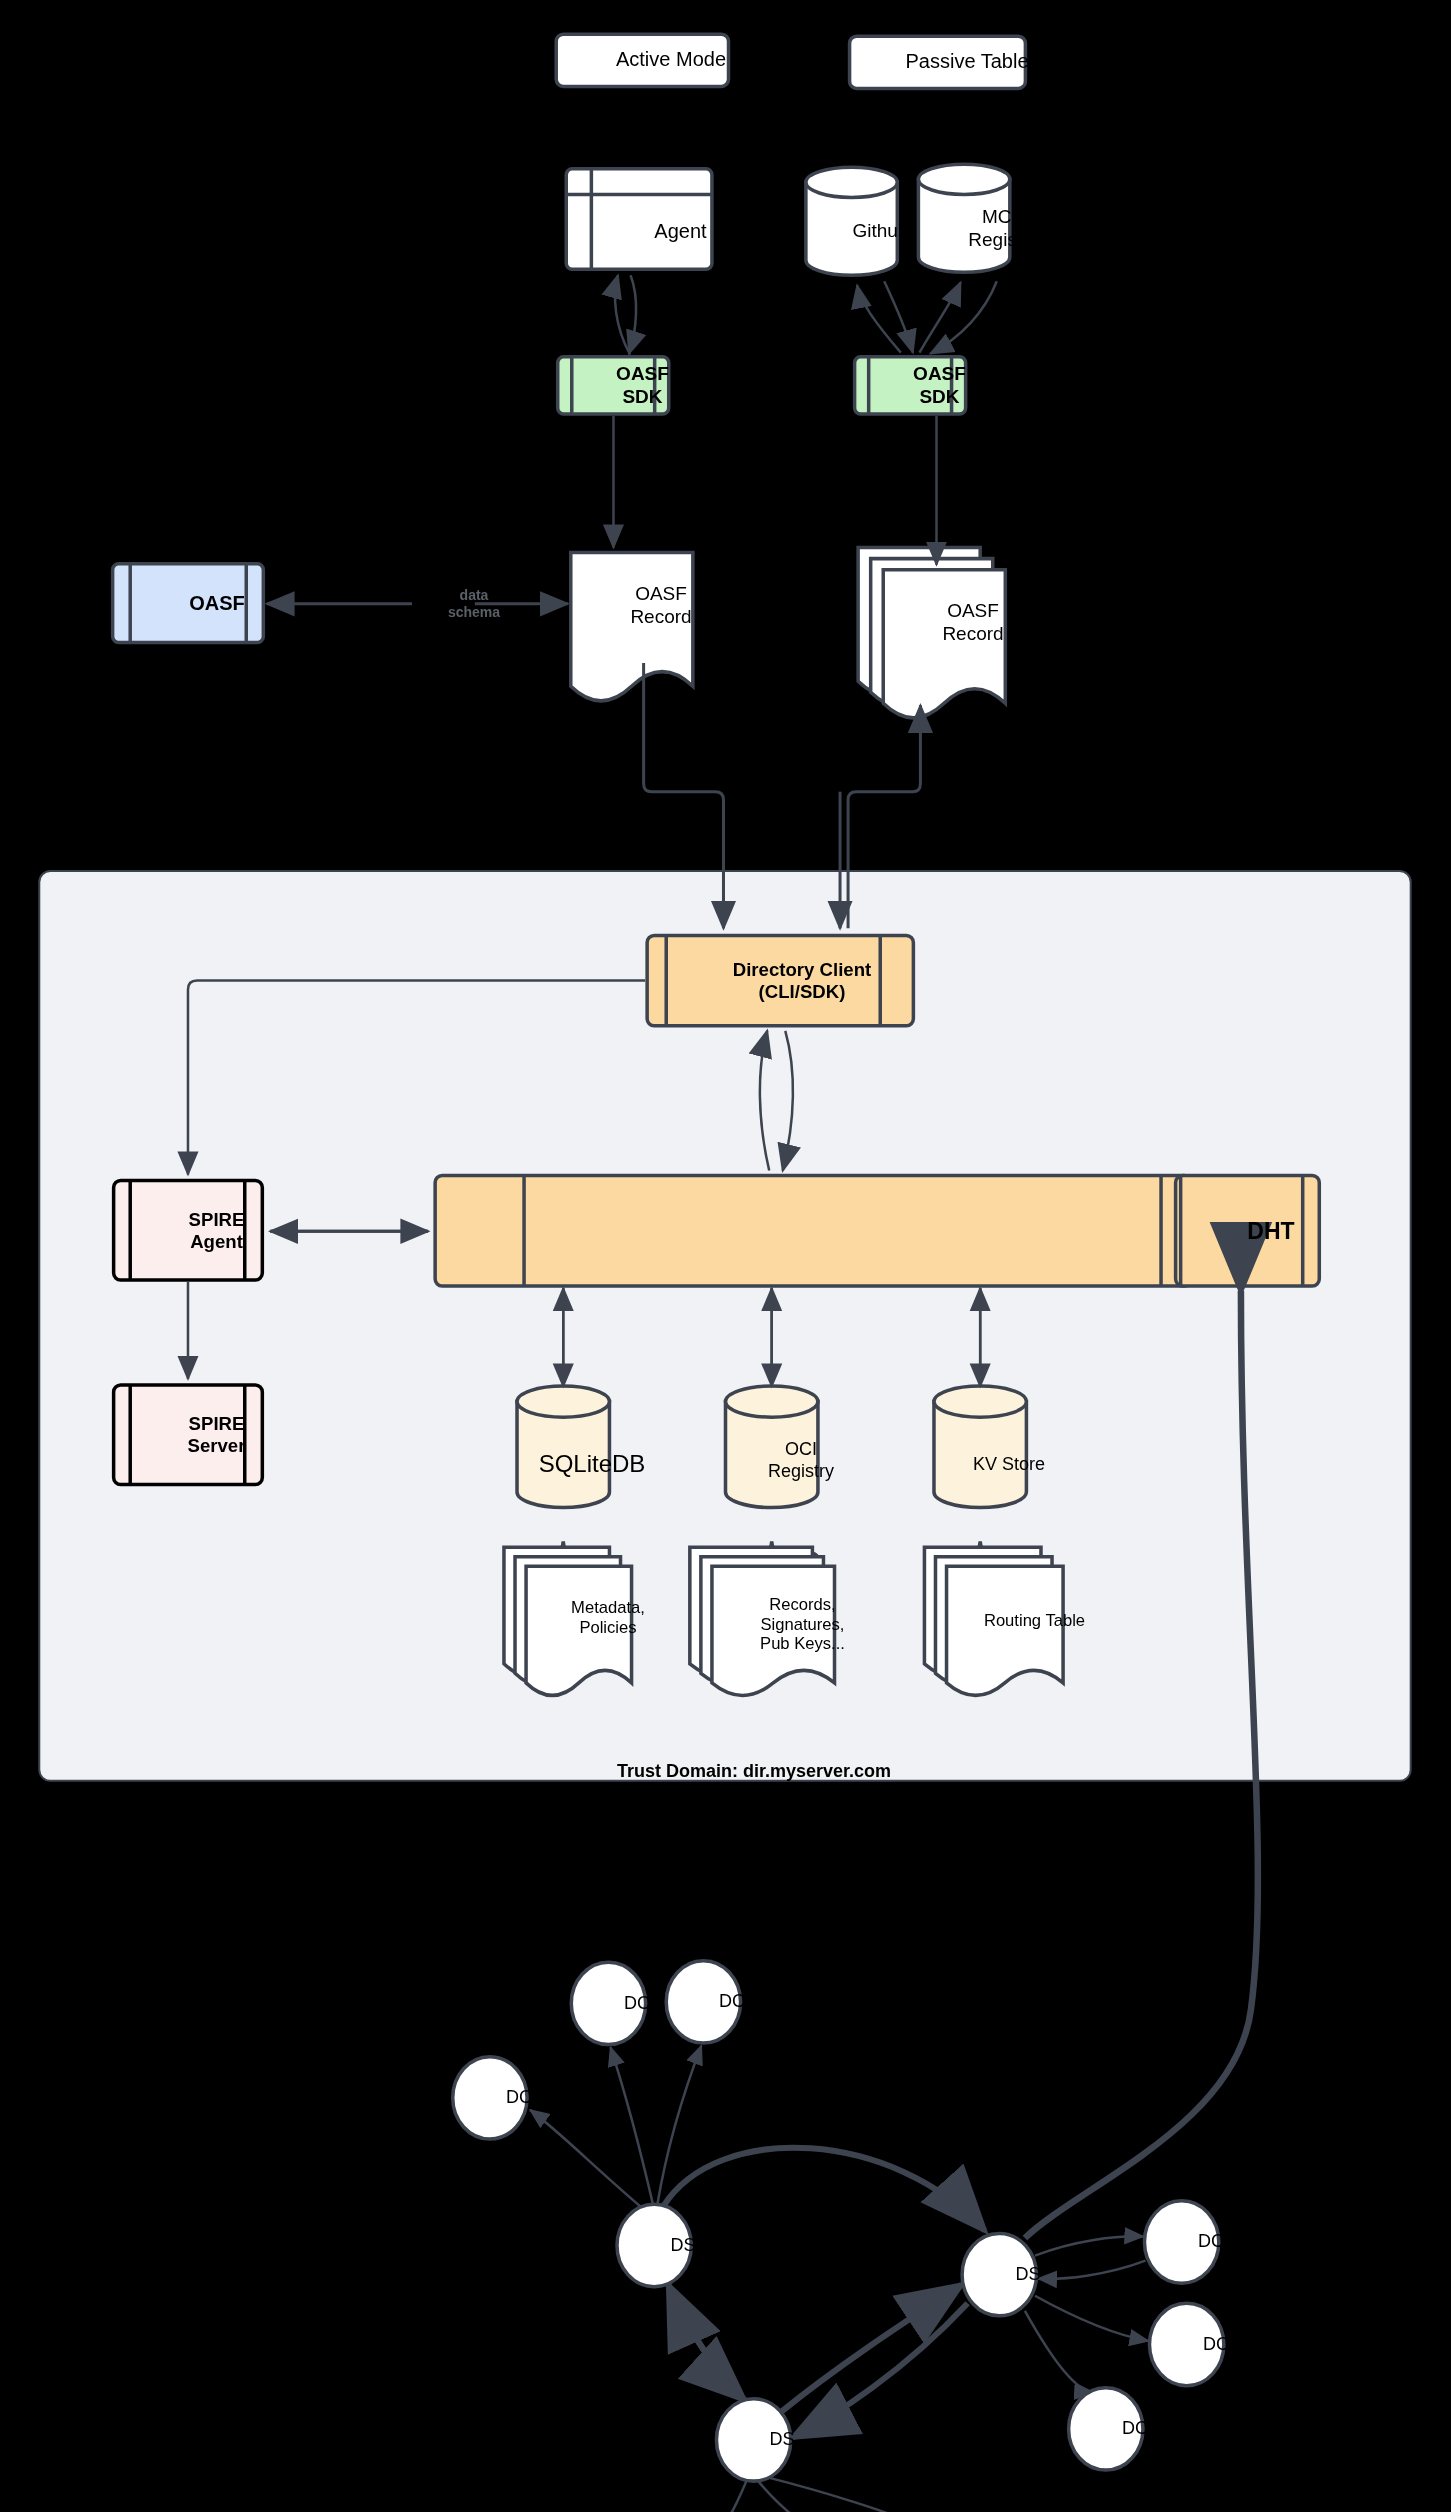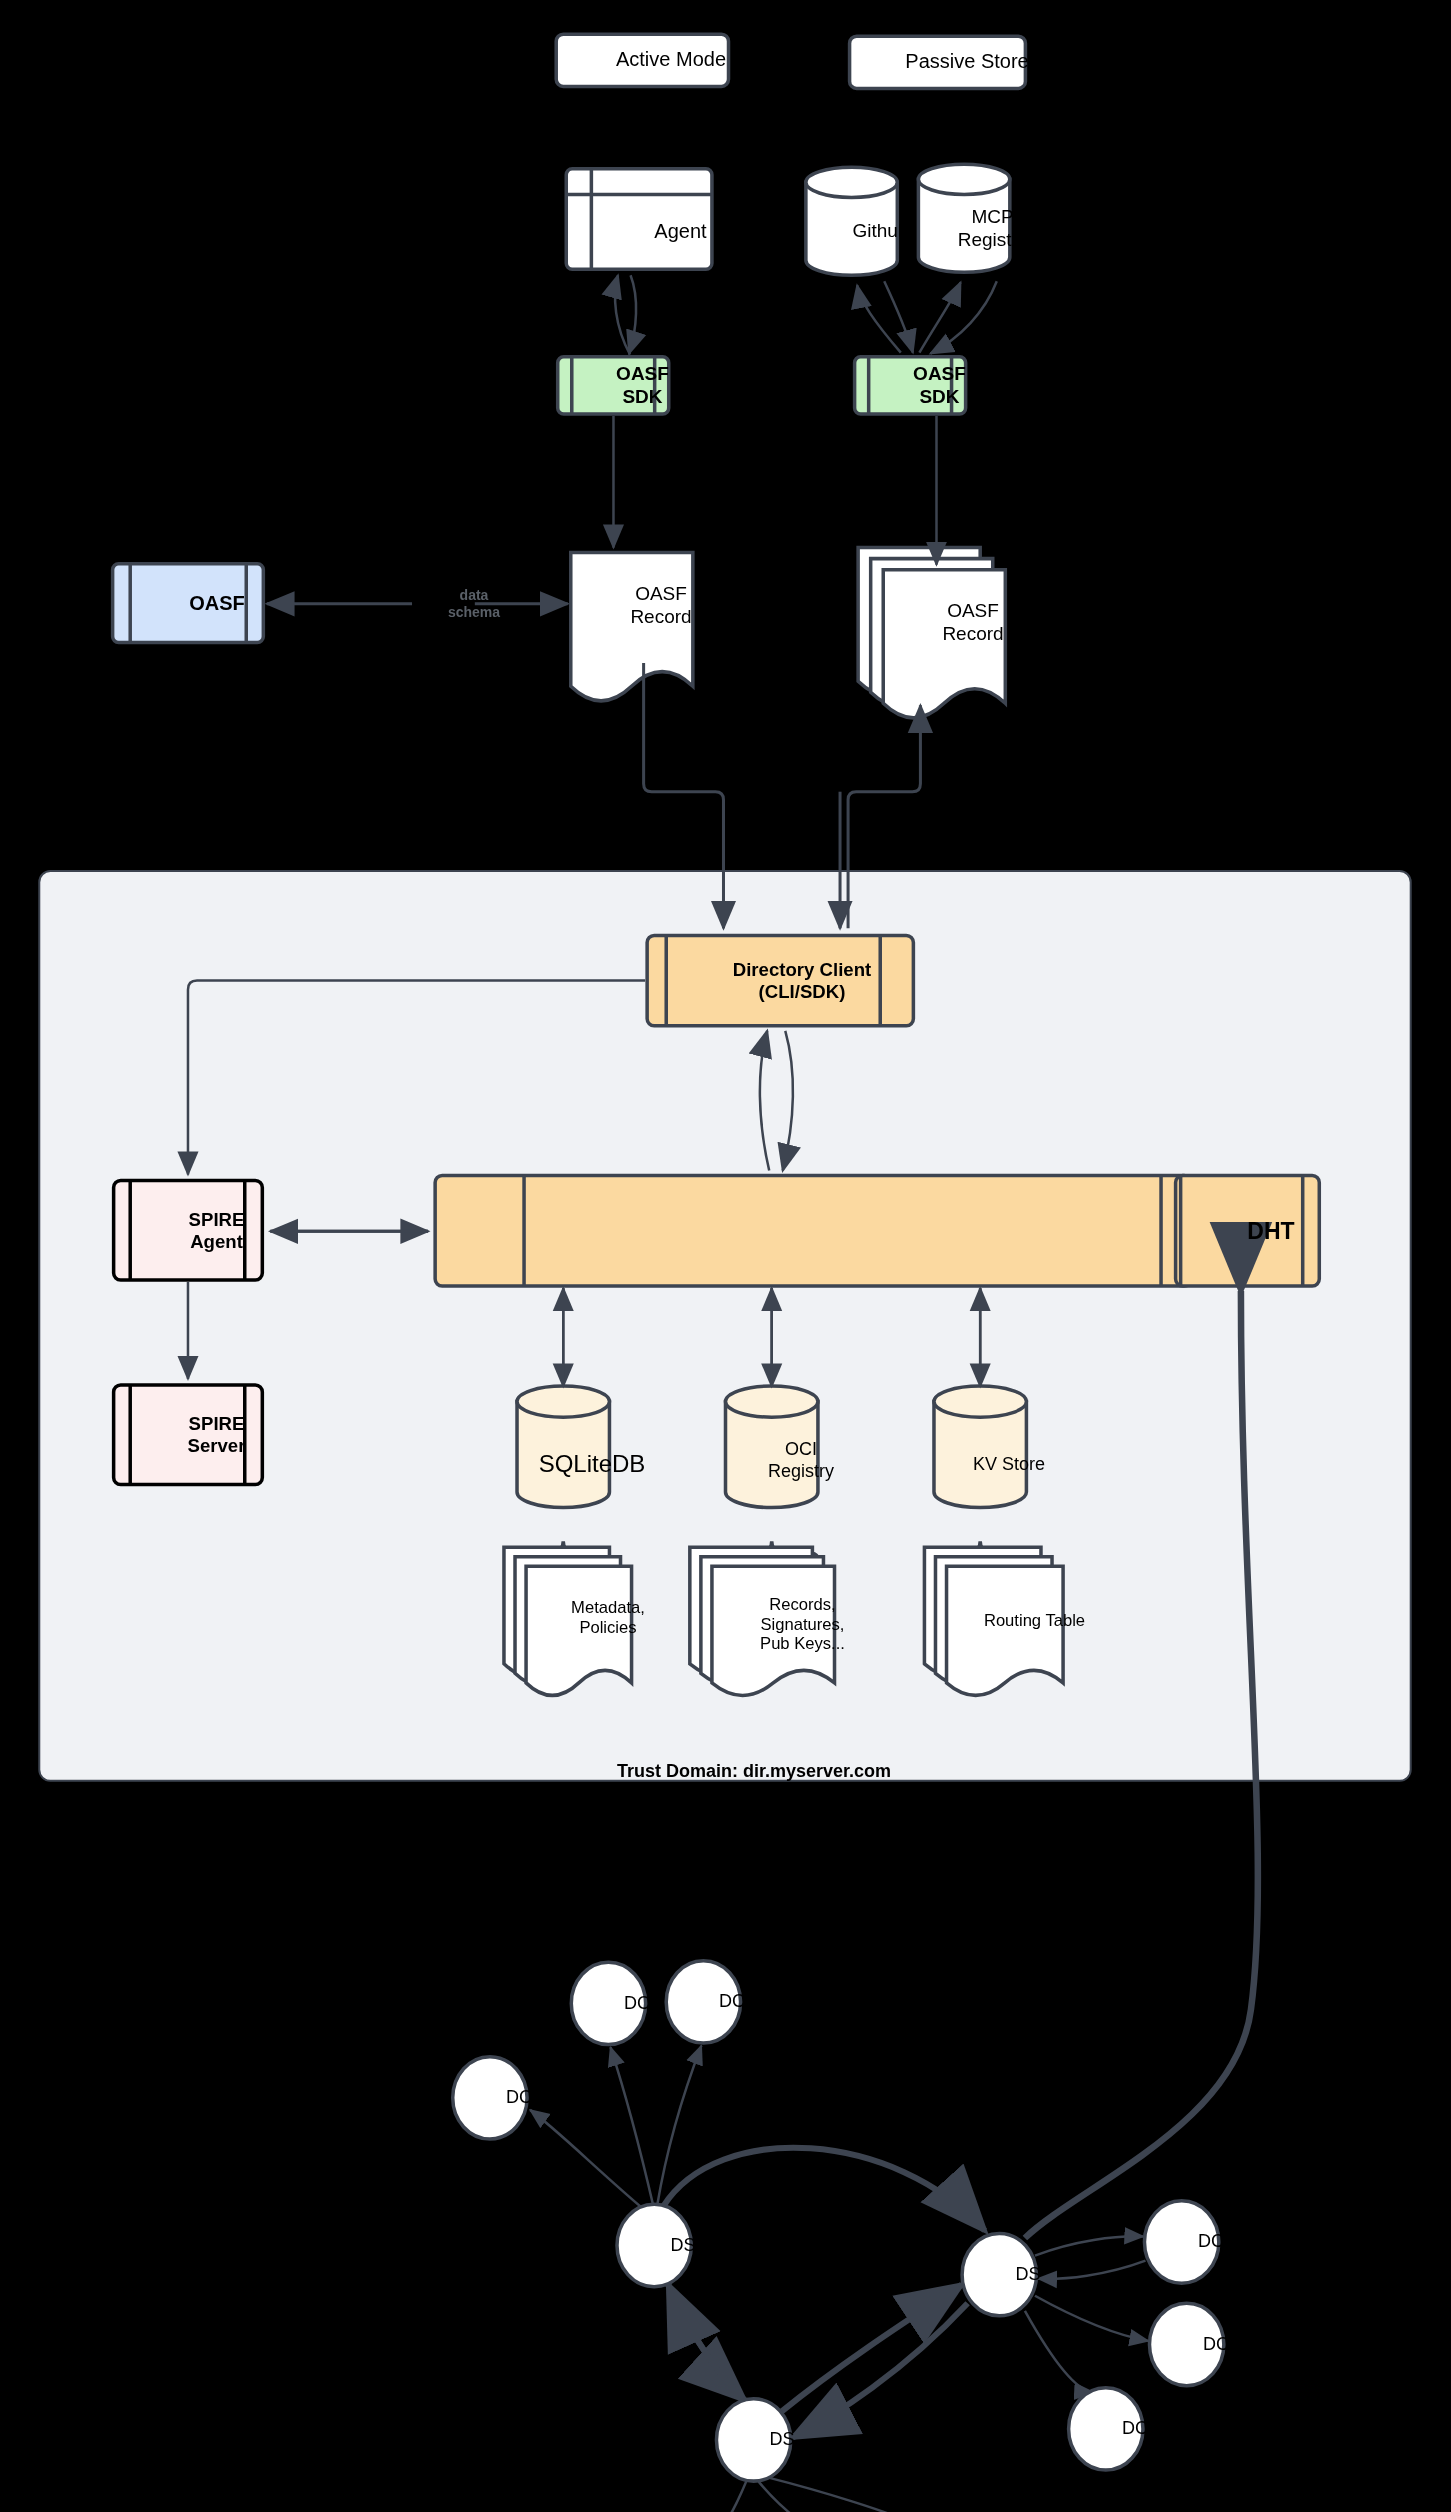--- a/index.html
+++ b/index.html
@@ -209,32 +209,32 @@
       <ellipse cx="1651" cy="5127" rx="74" ry="82" fill="#ffffff" stroke="#3d4450" stroke-width="7"></ellipse>
       <ellipse cx="1876" cy="5118" rx="74" ry="82" fill="#ffffff" stroke="#3d4450" stroke-width="7"></ellipse>
     </g>
   </svg>
 
   <div class="node" style="left:556px;top:34px;width:172px;height:52px;font-size:20px;">
     <span class="lbl">Active Mode</span>
   </div>
 
   <div class="node" style="left:850px;top:36px;width:176px;height:52px;font-size:20px;">
-    <span class="lbl">Passive Store</span>
+    <span class="lbl">Passive Table</span>
   </div>
 
   <div class="node" style="left:591px;top:194px;width:121px;height:75px;font-size:20px;">
     <span class="lbl">Agent</span>
   </div>
 
   <div class="node" style="left:806px;top:201px;width:91px;height:60px;font-size:19px;">
     <span class="lbl">Github</span>
   </div>
 
-  <div class="node" style="left:918px;top:196px;width:91px;height:65px;font-size:19px;white-space:pre-line;">
+  <div class="node" style="left:918px;top:196px;width:91px;height:65px;font-size:19px;white-space:pre-line;justify-content:flex-end;">
     <span class="lbl">MCP
 Registry</span>
   </div>
 
   <div class="node" style="left:572px;top:357px;width:83px;height:57px;font-size:19px;">
     <span class="lbl bold">OASF SDK</span>
   </div>
 
   <div class="node" style="left:869px;top:357px;width:83px;height:57px;font-size:19px;">
     <span class="lbl bold">OASF SDK</span>

